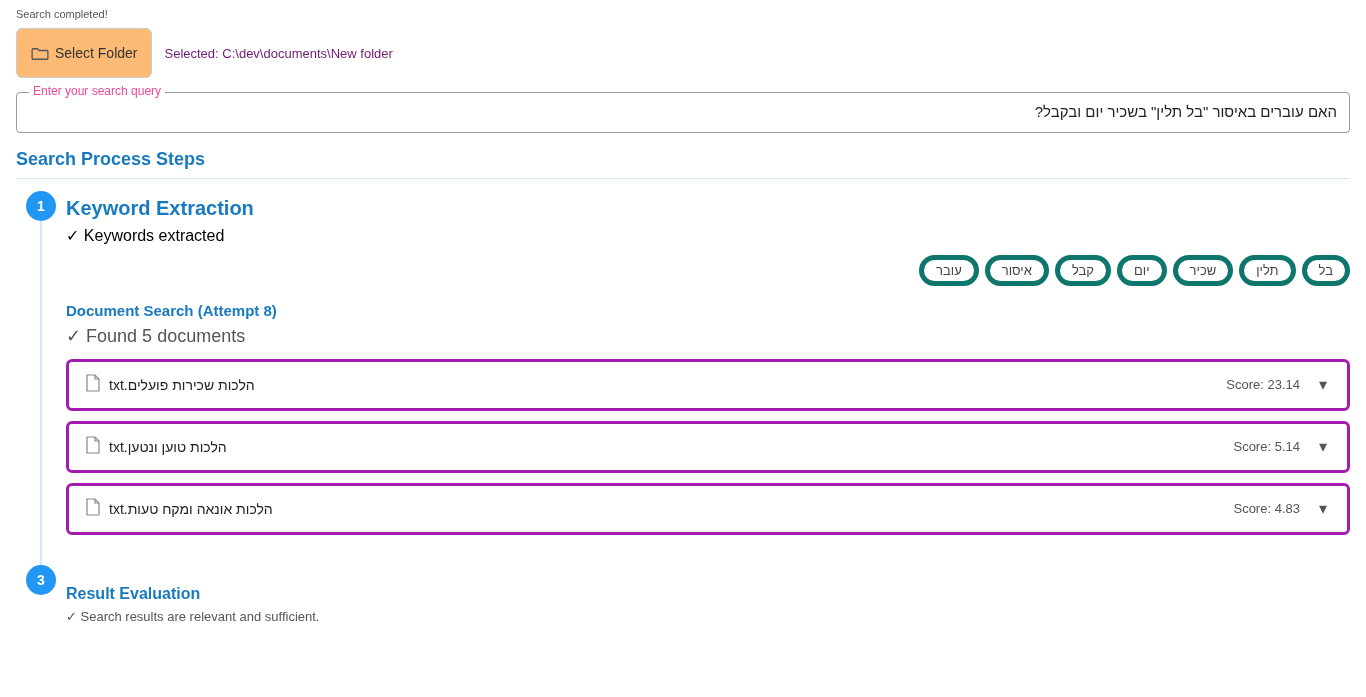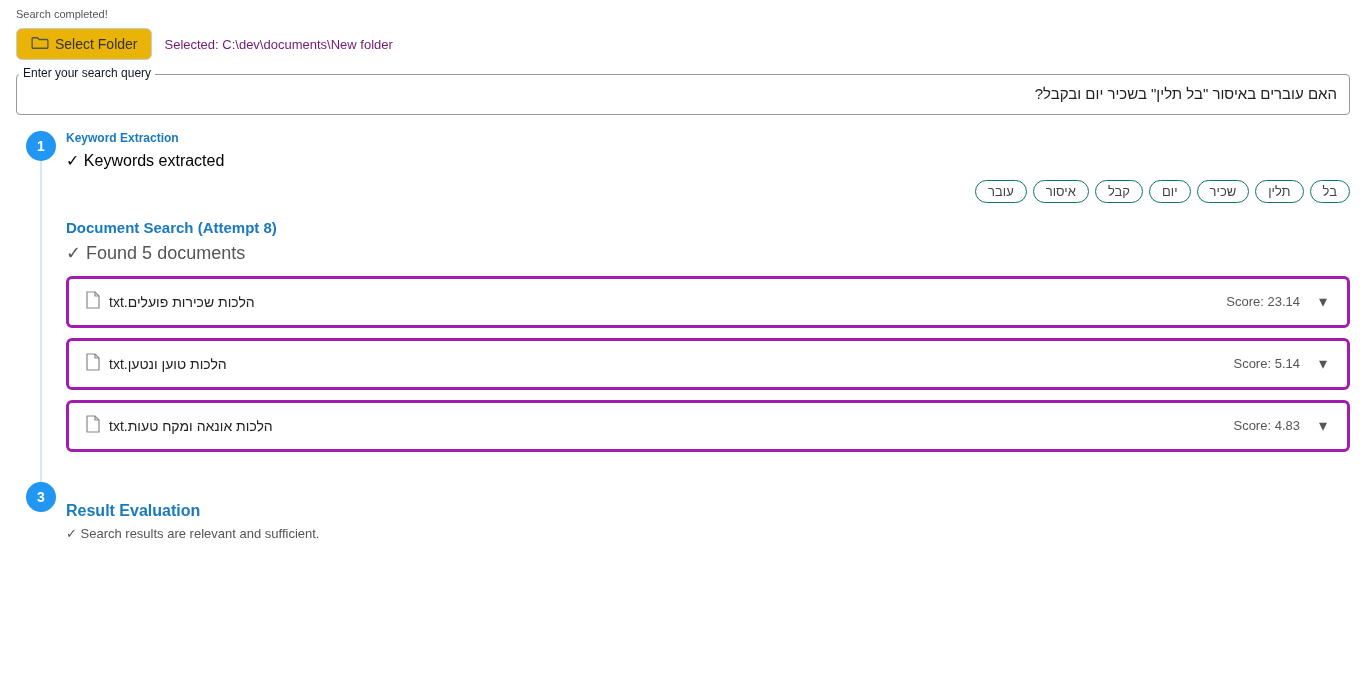--- a/index.html
+++ b/index.html
@@ -18,26 +18,26 @@
       margin-bottom: 8px;
     }
     .folder-row {
       display: flex;
       align-items: center;
       gap: 12px;
       margin-bottom: 10px;
     }
     .select-folder-btn {
       display: flex;
-      align-items: flex-start;
+      align-items: flex-end;
       gap: 6px;
       border: 1px solid #ccc;
       border-radius: 6px;
-      padding: 7px 14px;
-      background: #eab308;
+      padding: 16px 14px;
+      background: #fdba74;
       cursor: pointer;
       font-size: 14px;
       color: #333;
     }
     .folder-icon {
       width: 18px;
       height: 14px;
       display: inline-block;
     }
     .selected-path {
@@ -47,25 +47,25 @@
     .search-query-wrapper {
       border: 1px solid #999;
       border-radius: 4px;
       margin: 0 16px 16px 16px;
       padding: 8px 12px;
       position: relative;
     }
     .search-query-label {
       position: absolute;
       top: -9px;
-      left: 2px;
+      left: 12px;
       background: #fff;
       padding: 0 4px;
       font-size: 12px;
-      color: #0f172a;
+      color: #ec4899;
     }
     .search-query-text {
       font-size: 15px;
       color: #222;
       direction: rtl;
       text-align: right;
       line-height: 1.5;
     }
     .main-content {
       padding: 0 16px;
@@ -108,39 +108,39 @@
       background: #d0e8f8;
       flex: 1;
       min-height: 20px;
     }
     .step-content {
       flex: 1;
       padding-bottom: 20px;
     }
     .step-heading {
       color: #1a7abf;
-      font-size: 12px;
+      font-size: 20px;
       font-weight: 600;
       margin-bottom: 6px;
-      margin-top: 0;
+      margin-top: 6px;
     }
     .step-status {
       color: #000000;
       font-size: 16px;
       margin-bottom: 10px;
     }
     .keywords-row {
       display: flex;
       flex-wrap: wrap;
       gap: 6px;
       margin-bottom: 16px;
       direction: rtl;
     }
     .keyword-chip {
-      border: 1px solid #0f766e;
+      border: 5px solid #0f766e;
       border-radius: 20px;
       padding: 3px 12px;
       font-size: 13px;
       color: #444;
       background: #fff;
     }
     .sub-step-heading {
       color: #1a7abf;
       font-size: 15px;
       font-weight: 600;
@@ -231,20 +231,21 @@
     <span class="selected-path">Selected: C:\dev\documents\New folder</span>
   </div>
 </div>
 
 <div class="search-query-wrapper">
   <span class="search-query-label">Enter your search query</span>
   <div class="search-query-text">האם עוברים באיסור "בל תלין" בשכיר יום ובקבל?</div>
 </div>
 
 <div class="main-content">
+  <div class="section-title">Search Process Steps</div>
 
   <div class="step-container">
     <div class="step-left">
       <div class="step-circle">1</div>
       <div class="step-line"></div>
     </div>
     <div class="step-content">
       <div class="step-heading">Keyword Extraction</div>
       <div class="step-status">✓ Keywords extracted</div>
 

